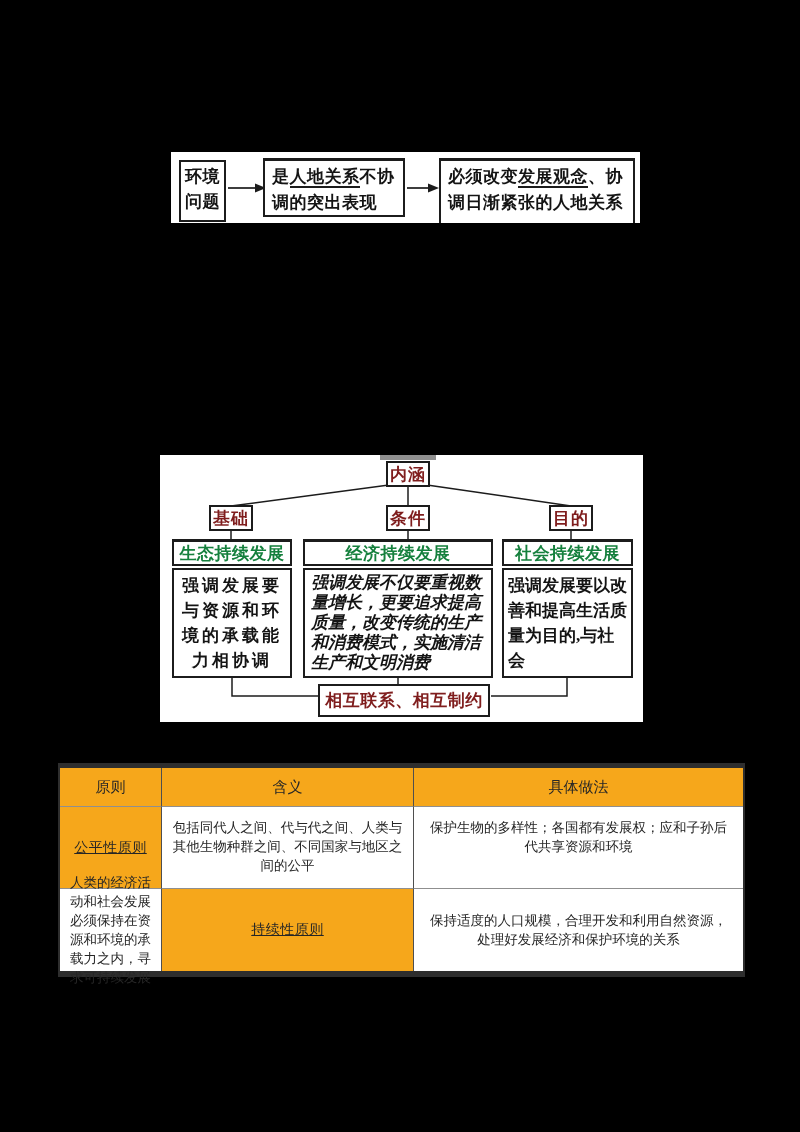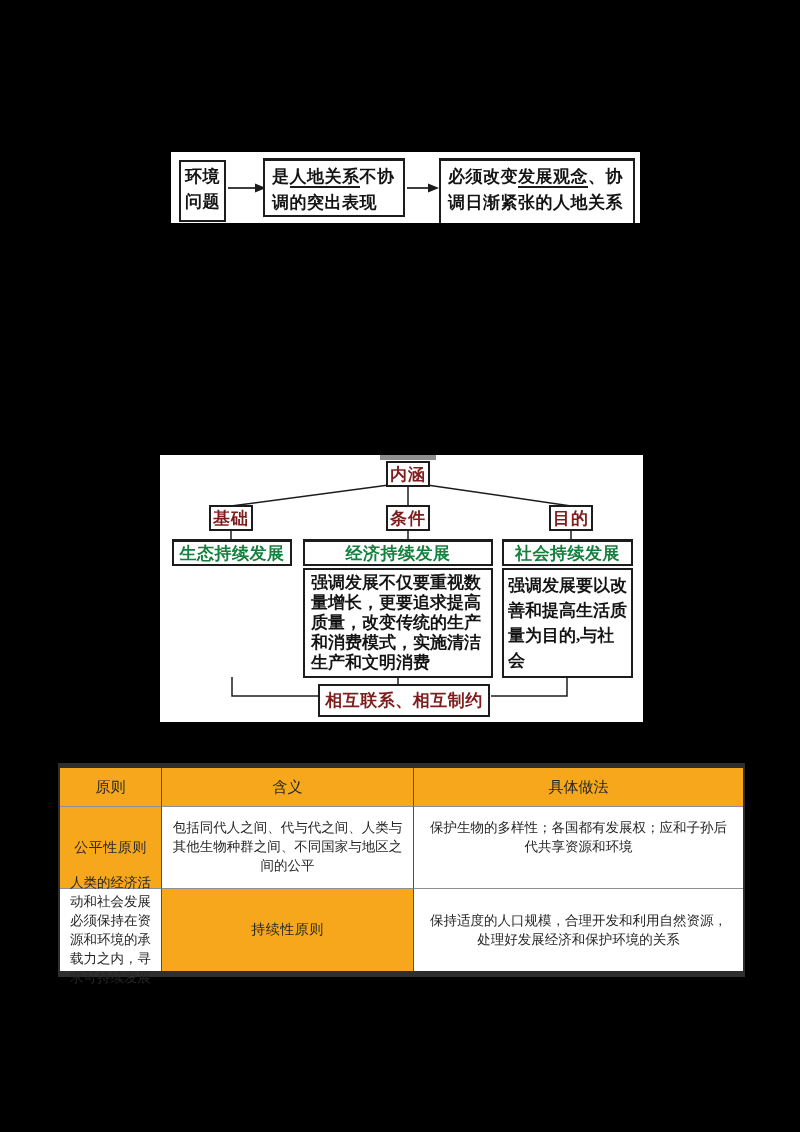--- a/index.html
+++ b/index.html
@@ -35,36 +35,36 @@
   .col1 { left:12px;  width:120px; }
   .col2 { left:143px; width:190px; }
   .col3 { left:342px; width:131px; }
   .colhead { box-sizing:border-box; border:2px solid #1c1c1c; border-top-width:3px; height:27px;
              display:flex; align-items:center; justify-content:center; background:#fff;
              font-weight:bold; font-size:17px; color:#15803d; letter-spacing:0.5px; }
   .colbody { box-sizing:border-box; border:2px solid #1c1c1c; margin-top:2px; height:110px;
              white-space:pre-line; overflow:hidden; background:#fff;
              font-weight:bold; font-size:17px; color:#141414; }
   .body1 { line-height:25px; letter-spacing:3px; padding:3px 8px 2px; text-align:center; }
-  .body2 { line-height:20px; letter-spacing:0;   padding:3px 6px 2px; text-align:left; }
+  .body2 { line-height:20px; letter-spacing:0;   padding:3px 6px 2px; text-align:left;font-style:italic; }
   .body3 { line-height:25px; letter-spacing:0;   padding:3px 4px 2px; text-align:left; }
   .dfooter { left:158px; top:229px; width:172px; height:33px; letter-spacing:0.5px; }
 
   
   .tbl { position:absolute; left:58px; top:763px; width:687px; box-sizing:border-box;
          background:#fff; border:2px solid #2e2e2e; border-top-width:5px; border-bottom-width:6px;
          display:grid; grid-template-columns:102px 252px 1fr; grid-template-rows:39px 82px 82px;
          font-family:"Liberation Sans","DejaVu Sans",sans-serif; color:#262626; }
   .td { box-sizing:border-box; border-right:1px solid #4f4f4f; border-bottom:1px solid #8f8f8f;
         display:flex; align-items:center; justify-content:center; text-align:center; }
   .td.lastcol { border-right:none; }
   .td.lastrow { border-bottom:none; }
   .orange { background:#F6A71B; }
   .th { font-size:15px; }
-  .principle { font-size:14px; letter-spacing:0.5px; }
+  .principle { font-size:14px; letter-spacing:0.5px;text-decoration:underline; }
   .desc { font-size:13.5px; line-height:19px; padding:0 10px; }
   .top-align { align-items:flex-start; padding-top:11px; }
 </style>
 </head>
 <body>
 
 <section class="panel flow-panel">
   <svg class="arr" width="469" height="71">
     <line x1="57" y1="36" x2="85" y2="36" stroke="#1c1c1c" stroke-width="1.7"></line>
     <polygon points="84,31.5 95,36 84,40.5" fill="#1c1c1c"></polygon>
@@ -90,20 +90,24 @@
     <line x1="238" y1="222" x2="238" y2="230"></line>
     <polyline points="407,222 407,241 331,241"></polyline>
   </svg>
   <div class="dbox root">内涵</div>
   <div class="dbox label l1">基础</div>
   <div class="dbox label l2">条件</div>
   <div class="dbox label l3">目的</div>
 
   <div class="col col1">
     <div class="colhead">生态持续发展</div>
+    <div class="colbody body1">强调发展要
+与资源和环
+境的承载能
+力相协调</div>
   </div>
   <div class="col col2">
     <div class="colhead">经济持续发展</div>
     <div class="colbody body2">强调发展不仅要重视数
 量增长，更要追求提高
 质量，改变传统的生产
 和消费模式，实施清洁
 生产和文明消费</div>
   </div>
   <div class="col col3">

